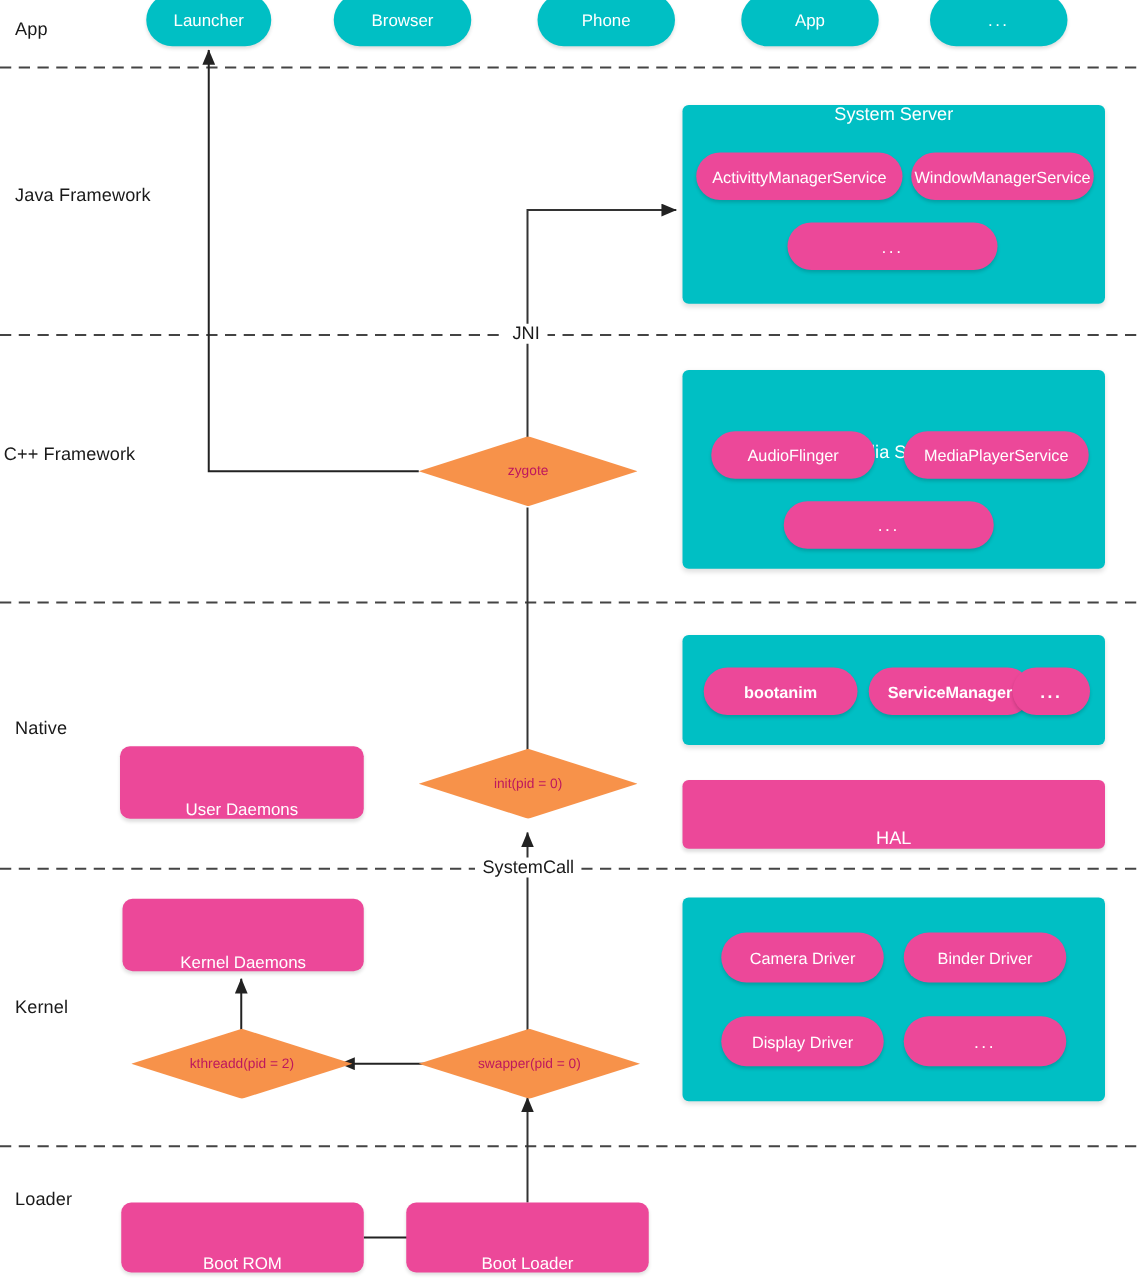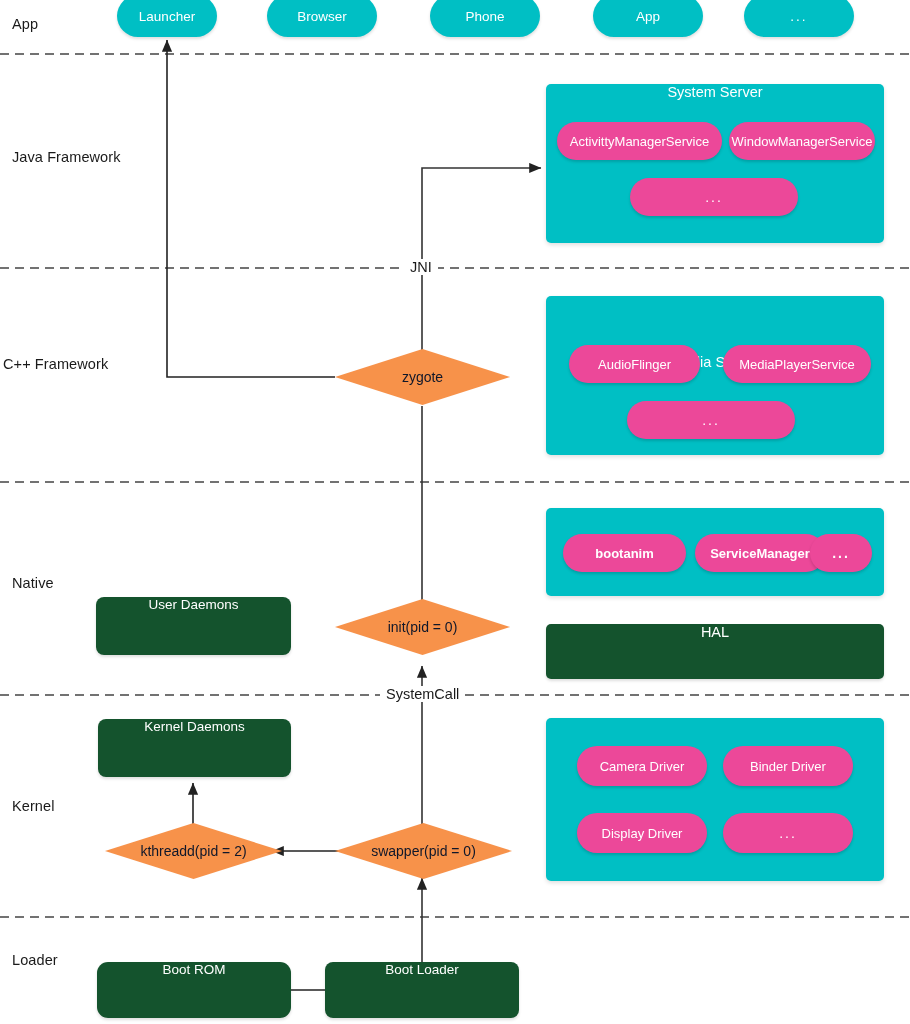--- a/index.html
+++ b/index.html
@@ -61,26 +61,26 @@
     display: flex;
     align-items: center;
     justify-content: center;
     box-shadow: 0 2px 3px rgba(0,0,0,.13);
     z-index: 3;
     text-align: center;
     box-sizing: border-box;
   }
   .rect {
     position: absolute;
-    background: #14532d;
+    background: #ec4899;
     border-radius: 8px;
     color: #ffffff;
     font-size: 13.5px;
     display: flex;
-    align-items: flex-start;
+    align-items: flex-end;
     justify-content: center;
     box-shadow: 0 2px 3px rgba(0,0,0,.13);
     z-index: 3;
     box-sizing: border-box;
   }
   .group-box {
     position: absolute;
     background: #00bfc4;
     border-radius: 5px;
     box-shadow: 0 2px 4px rgba(0,0,0,.13);
@@ -122,22 +122,22 @@
     background: #f7924a;
     clip-path: polygon(50% 0%, 100% 50%, 50% 100%, 0% 50%);
     filter: drop-shadow(0 2px 2px rgba(0,0,0,.18));
   }
   .diamond .dlabel {
     position: absolute;
     inset: 0;
     display: flex;
     align-items: center;
     justify-content: center;
-    color: #0f172a;
-    font-size: 14px;
+    color: #be185d;
+    font-size: 11px;
     white-space: nowrap;
   }
 </style>
 </head>
 <body>
 
 <div id="canvas">
 
   <svg id="connectors" viewBox="0 0 910 1024" width="910" height="1024">
     <defs>
@@ -274,20 +274,20 @@
     <div class="dlabel">swapper(pid = 0)</div>
   </div>
 
   <div class="rect" style="left:96px; top:597px; width:195px; height:58px;">
     <span>User Daemons</span>
   </div>
   <div class="rect" style="left:98px; top:719px; width:193px; height:58px;">
     <span>Kernel Daemons</span>
   </div>
 
-  <div class="rect" style="left:97px; top:962px; width:194px; height:56px;border-radius:11px;">
+  <div class="rect" style="left:97px; top:962px; width:194px; height:56px;">
     <span>Boot ROM</span>
   </div>
   <div class="rect" style="left:325px; top:962px; width:194px; height:56px;">
     <span>Boot Loader</span>
   </div>
 
 </div>
 
 </body></html>

